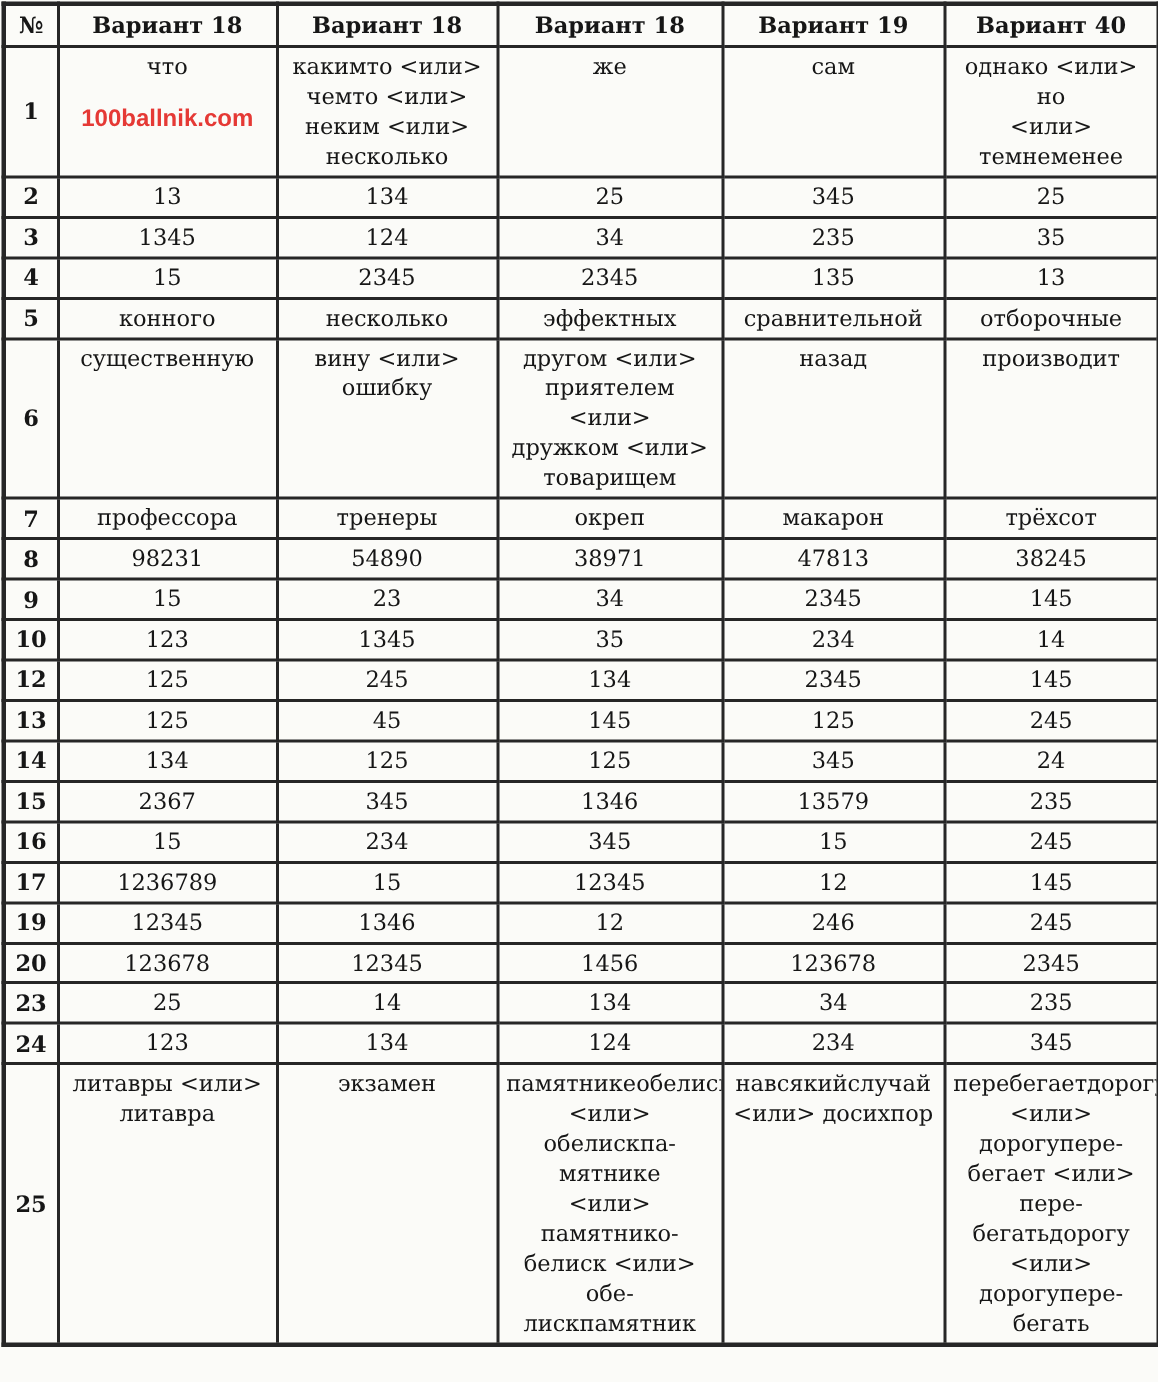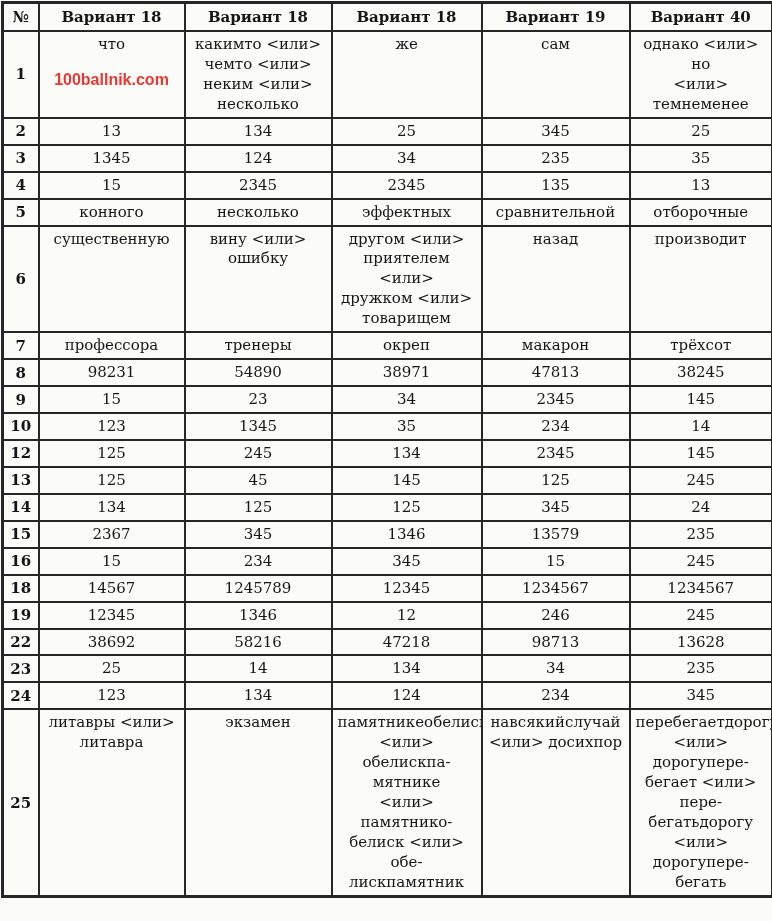--- a/index.html
+++ b/index.html
@@ -214,42 +214,42 @@
         </tr>
         <tr>
           <td class="num">16</td>
           <td class="ans">15</td>
           <td class="ans">234</td>
           <td class="ans">345</td>
           <td class="ans">15</td>
           <td class="ans">245</td>
         </tr>
         <tr>
-          <td class="num">18</td>
-          <td class="ans">14567</td>
-          <td class="ans">1245789</td>
+          <td class="num">17</td>
+          <td class="ans">1236789</td>
+          <td class="ans">15</td>
           <td class="ans">12345</td>
-          <td class="ans">1234567</td>
-          <td class="ans">1234567</td>
+          <td class="ans">12</td>
+          <td class="ans">145</td>
         </tr>
         <tr>
           <td class="num">19</td>
           <td class="ans">12345</td>
           <td class="ans">1346</td>
           <td class="ans">12</td>
           <td class="ans">246</td>
           <td class="ans">245</td>
         </tr>
         <tr>
-          <td class="num">22</td>
-          <td class="ans">38692</td>
-          <td class="ans">58216</td>
-          <td class="ans">47218</td>
-          <td class="ans">98713</td>
-          <td class="ans">13628</td>
+          <td class="num">20</td>
+          <td class="ans">123678</td>
+          <td class="ans">12345</td>
+          <td class="ans">1456</td>
+          <td class="ans">123678</td>
+          <td class="ans">2345</td>
         </tr>
         <tr>
           <td class="num">23</td>
           <td class="ans">25</td>
           <td class="ans">14</td>
           <td class="ans">134</td>
           <td class="ans">34</td>
           <td class="ans">235</td>
         </tr>
         <tr>

